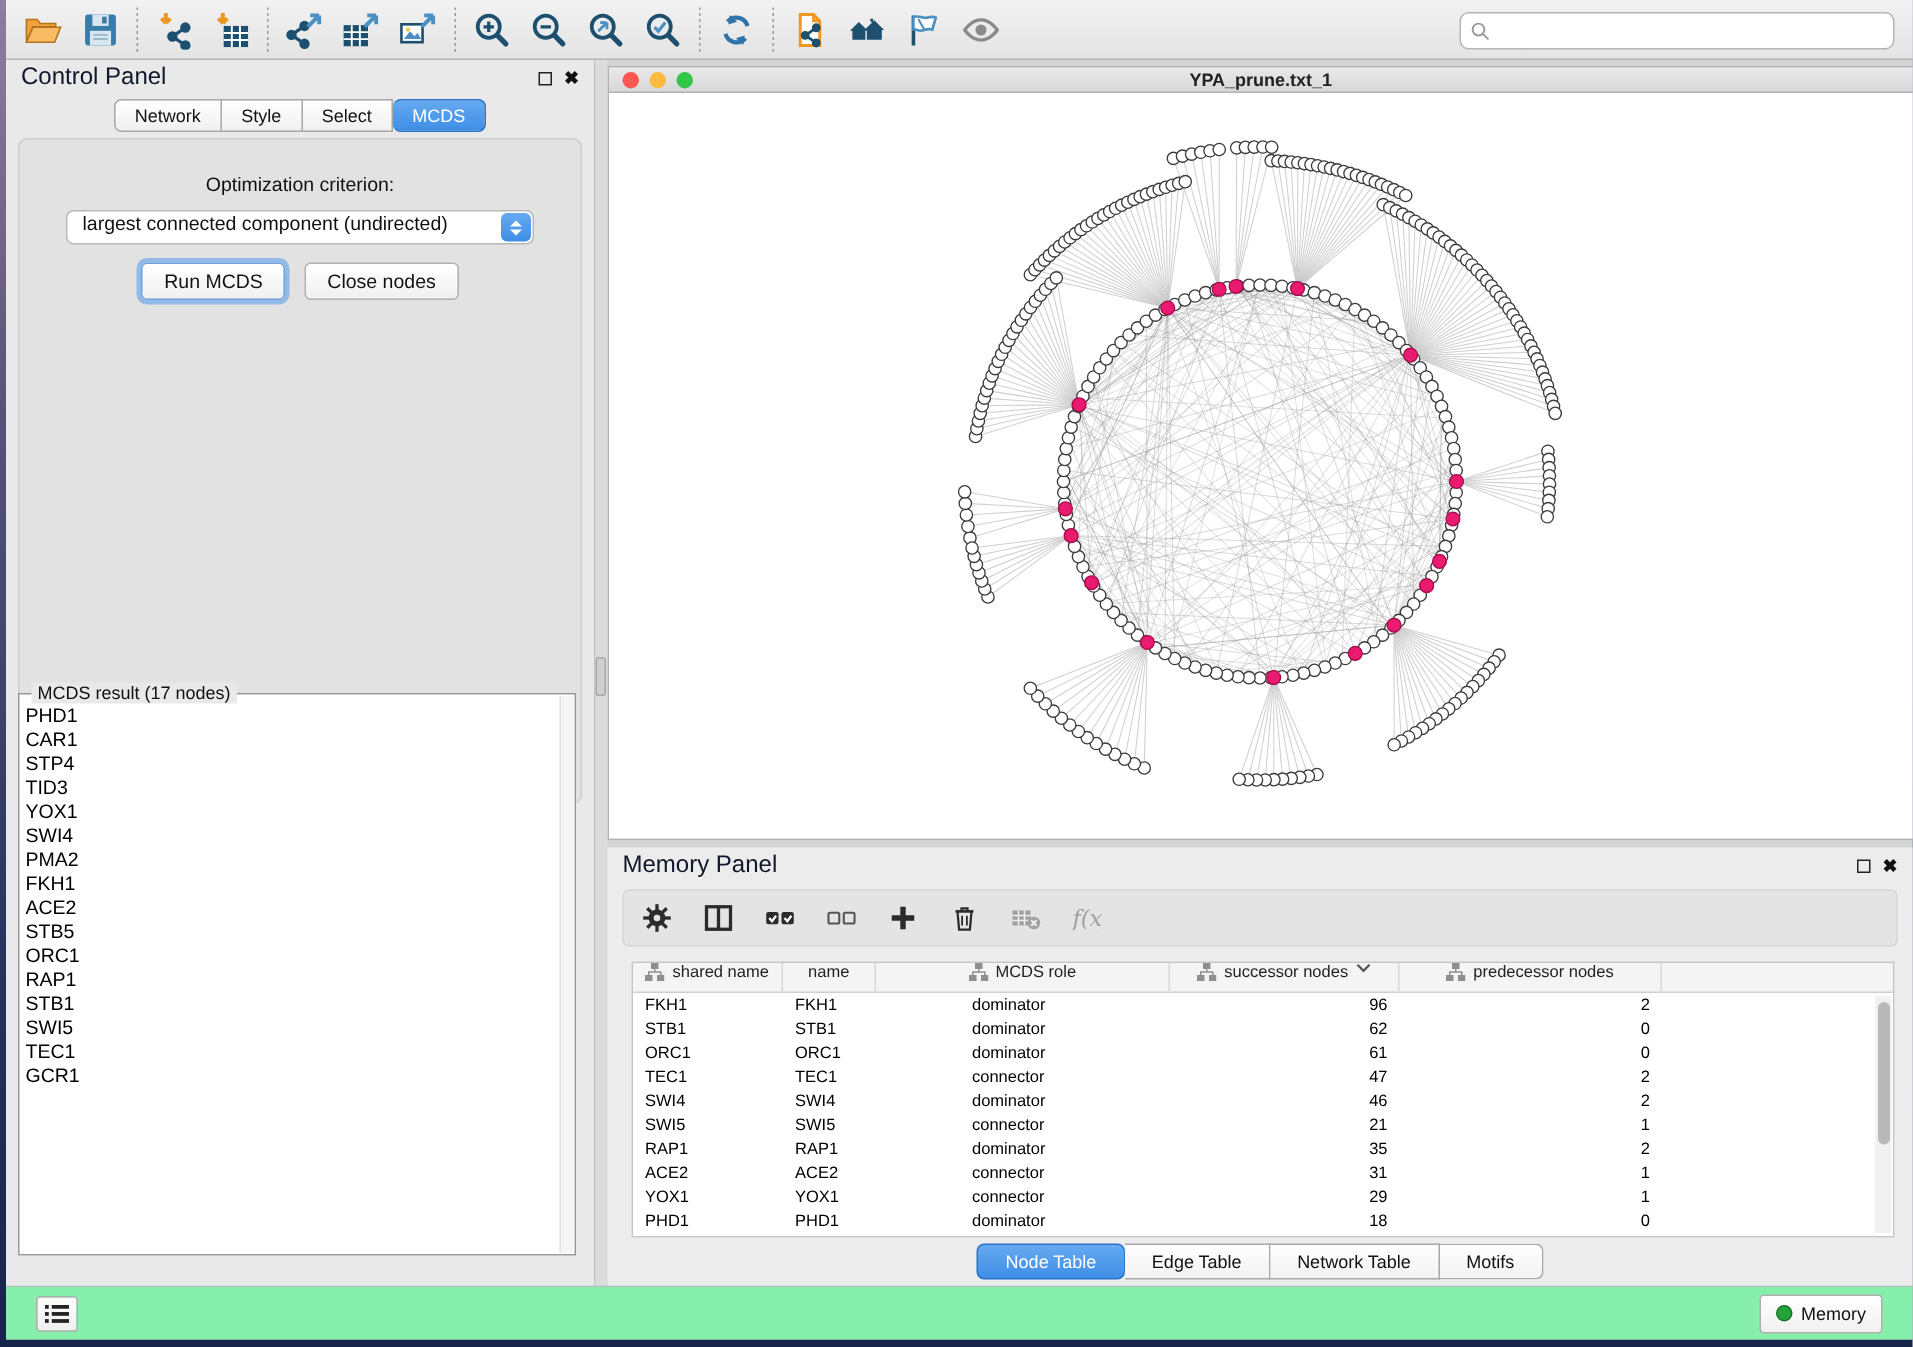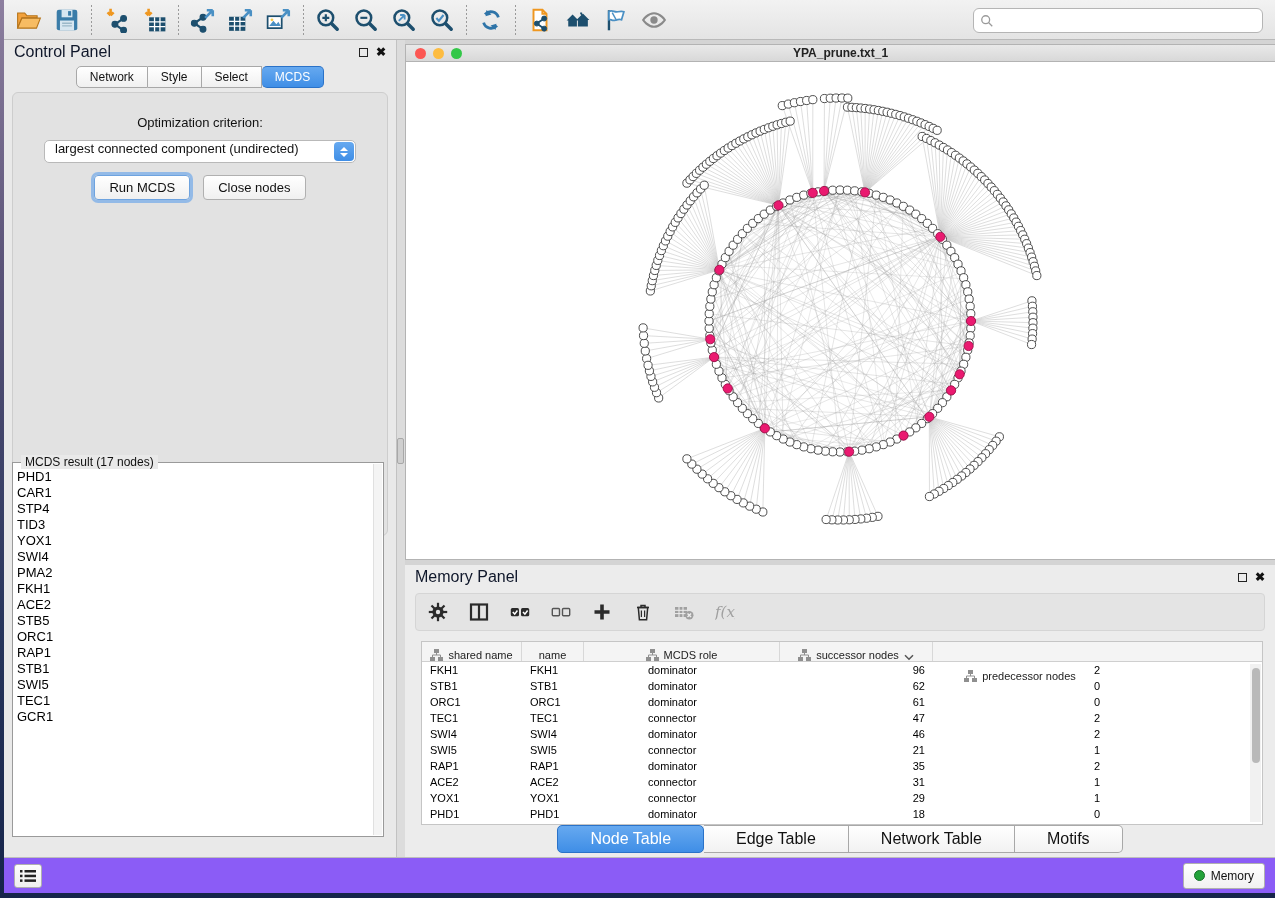--- a/index.html
+++ b/index.html
@@ -83,41 +83,41 @@
   
   #table-panel { flex:1; background:#ececec; position:relative; margin-top:5px; }
   #tp-toolbar { margin:4px 10px 0 10px; height:38px; background:#e4e4e4; border:1px solid #d5d5d5; border-radius:4px;
                 display:flex; align-items:center; padding:0 10px; gap:17px; }
   .tpt-btn { background:none; border:none; width:24px; height:24px; display:flex; align-items:center; justify-content:center; cursor:pointer;}
   .tpt-btn svg { width:20px; height:20px; }
 
   #data-table { position:absolute; left:16px; right:12px; top:76px; bottom:32px; background:#fff;
                 border:1px solid #c5c5c5; overflow:hidden; }
   #tbl-header { display:flex; height:20px; background:#f4f4f4; border-bottom:1px solid #cfcfcf; }
-  .th { display:flex; align-items:flex-end; justify-content:center; gap:5px; font-size:11px; color:#222;
+  .th { display:flex; align-items:flex-start; justify-content:center; gap:5px; font-size:11px; color:#222;
         border-right:1px solid #d8d8d8; cursor:pointer; }
-  .th:last-child { border-right:1px solid #d8d8d8;margin-top:40px; }
+  .th:last-child { border-right:1px solid #d8d8d8; }
   .c0{width:100px;} .c1{width:62px;} .c2{width:196px;} .c3{width:153px;} .c4{width:175px;}
   .trow { display:flex; height:16px; align-items:center; cursor:default; }
   .td { font-size:11px; color:#000; padding:0 8px; white-space:nowrap; overflow:hidden; }
   .td.num { text-align:right; }
   .td.role { padding-left:64px; }
   #tbl-scroll { position:absolute; right:1px; top:22px; bottom:2px; width:11px; background:#f1f1f1; }
   #tbl-thumb { position:absolute; left:1.5px; top:4px; width:8px; height:95px; background:#b9b9b9; border-radius:4px; }
 
   #footer-tabs { position:absolute; left:0; right:0; bottom:4px; display:flex; justify-content:center; }
-  .ftab { font-size:16px; padding:4px 32px; background:linear-gradient(#ffffff,#f2f2f2); border:1px solid #a8a8a8;
+  .ftab { font-size:12px; padding:4px 18px; background:linear-gradient(#ffffff,#f2f2f2); border:1px solid #a8a8a8;
           border-left:none; color:#111; cursor:pointer;text-align:center; }
   .ftab:first-child { border-left:1px solid #a8a8a8; border-radius:5px 0 0 5px; }
   .ftab:last-child { border-radius:0 5px 5px 0; }
   .ftab.active { background:linear-gradient(var(--accent-light),var(--accent)); color:#fff; border-color:var(--accent-dark); border-radius:5px;}
 
   
-  #status-bar { height:36px; flex:0 0 36px; background:#8b5cf6; border-top:1px solid #bdbdbd;
-                display:flex; align-items:center; padding:0 10px; }
+  #status-bar { height:36px; flex:0 0 36px; background:#86efac; border-top:1px solid #bdbdbd;
+                display:flex; align-items:center; padding:0 20px; }
   #menu-list-btn { width:28px; height:24px; background:linear-gradient(#fdfdfd,#efefef); border:1px solid #b0b0b0;
                    border-radius:3px; display:flex; align-items:center; justify-content:center; cursor:pointer; }
   #memory-btn { margin-left:auto; height:26px; background:linear-gradient(#ffffff,#f1f1f1); border:1px solid #b0b0b0;
                 border-radius:3px; display:flex; align-items:center; gap:6px; padding:0 10px; font-size:12px; color:#111; cursor:pointer;}
   #memory-dot { width:11px; height:11px; border-radius:50%; background:#23a33a; border:1px solid #18702a;}
 </style>
 </head>
 <body>
 
 <div id="app">

